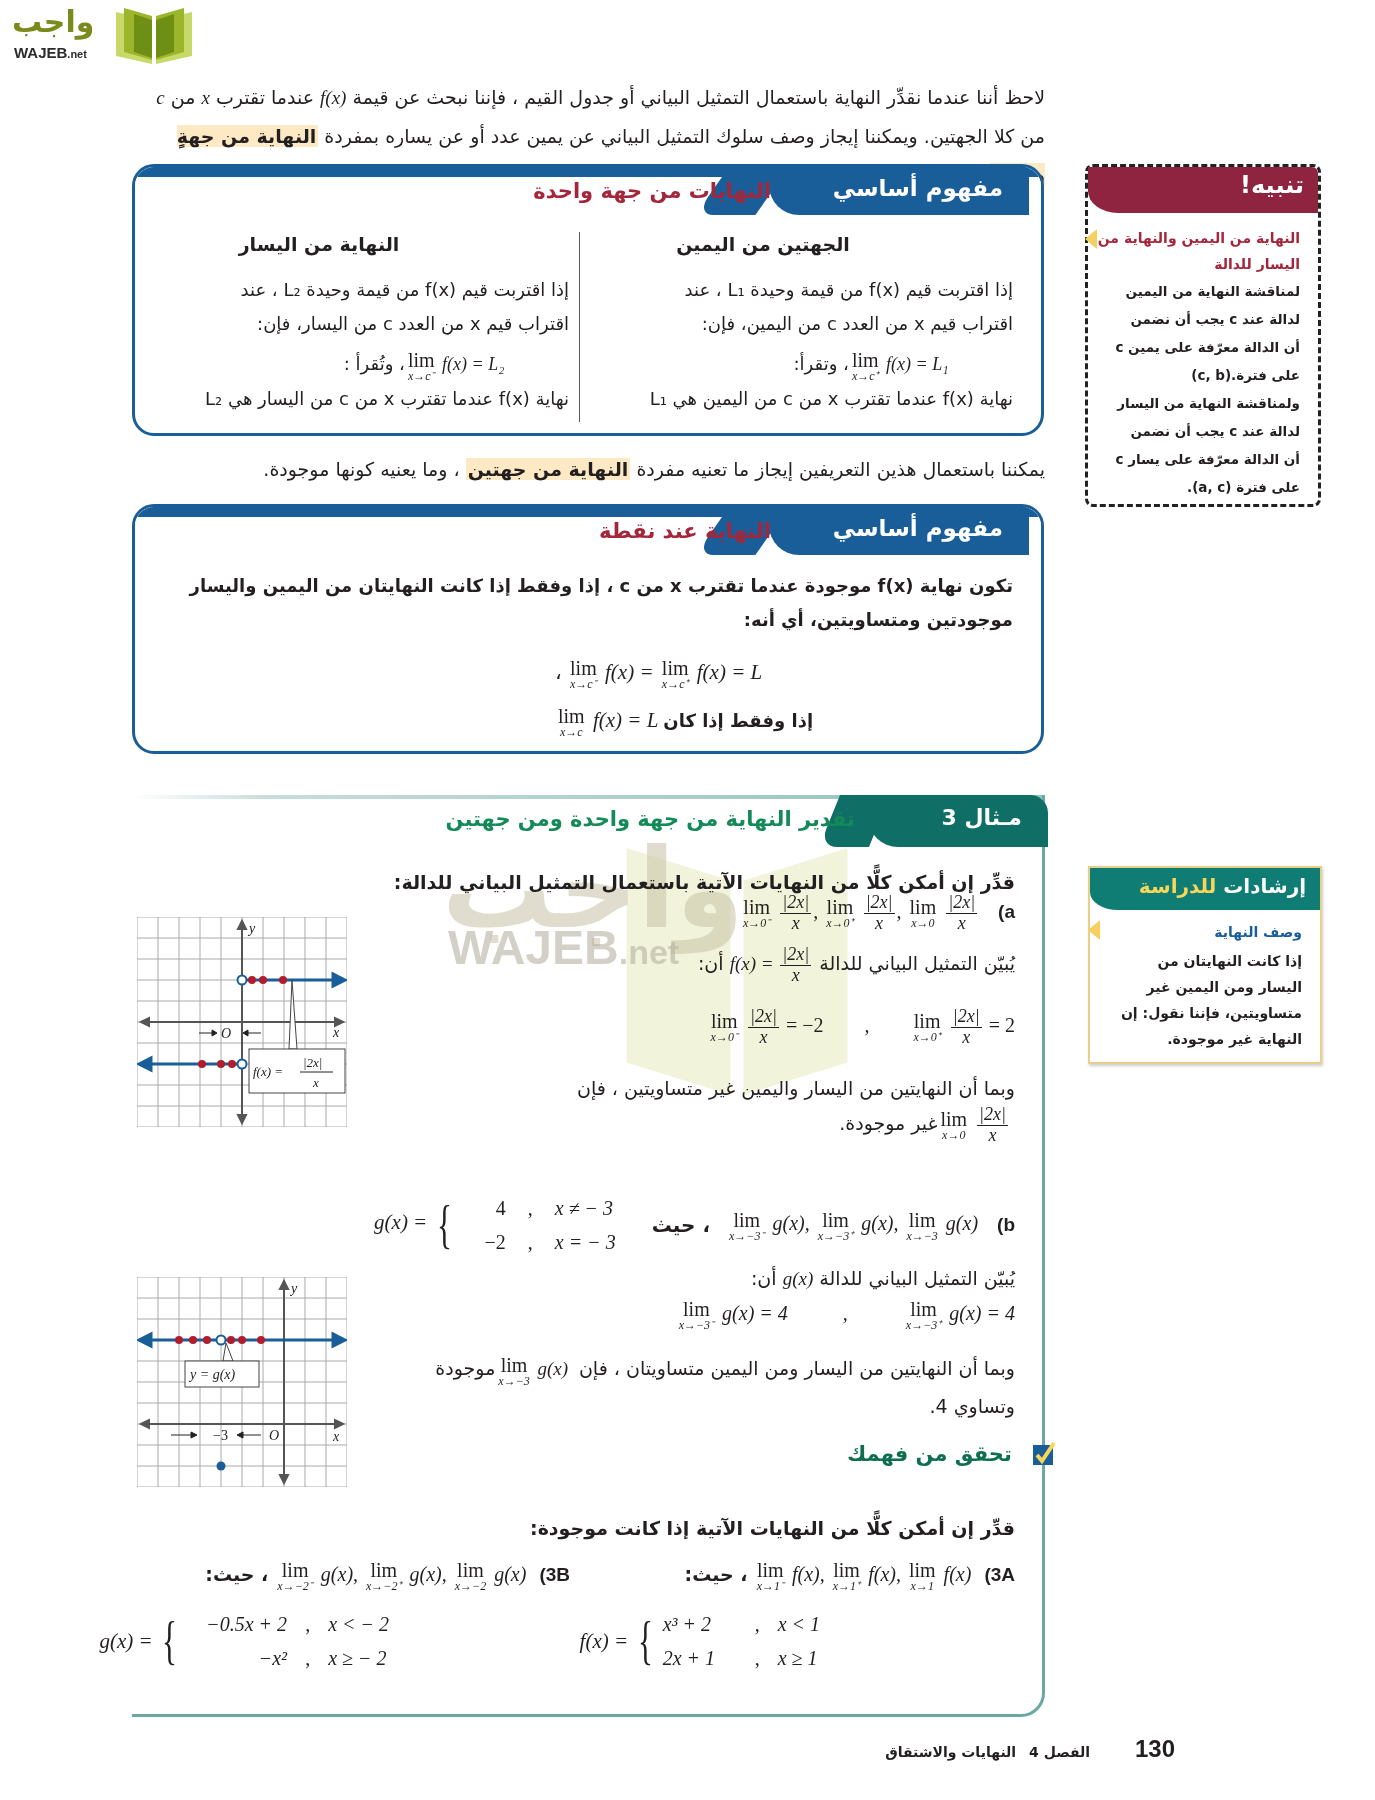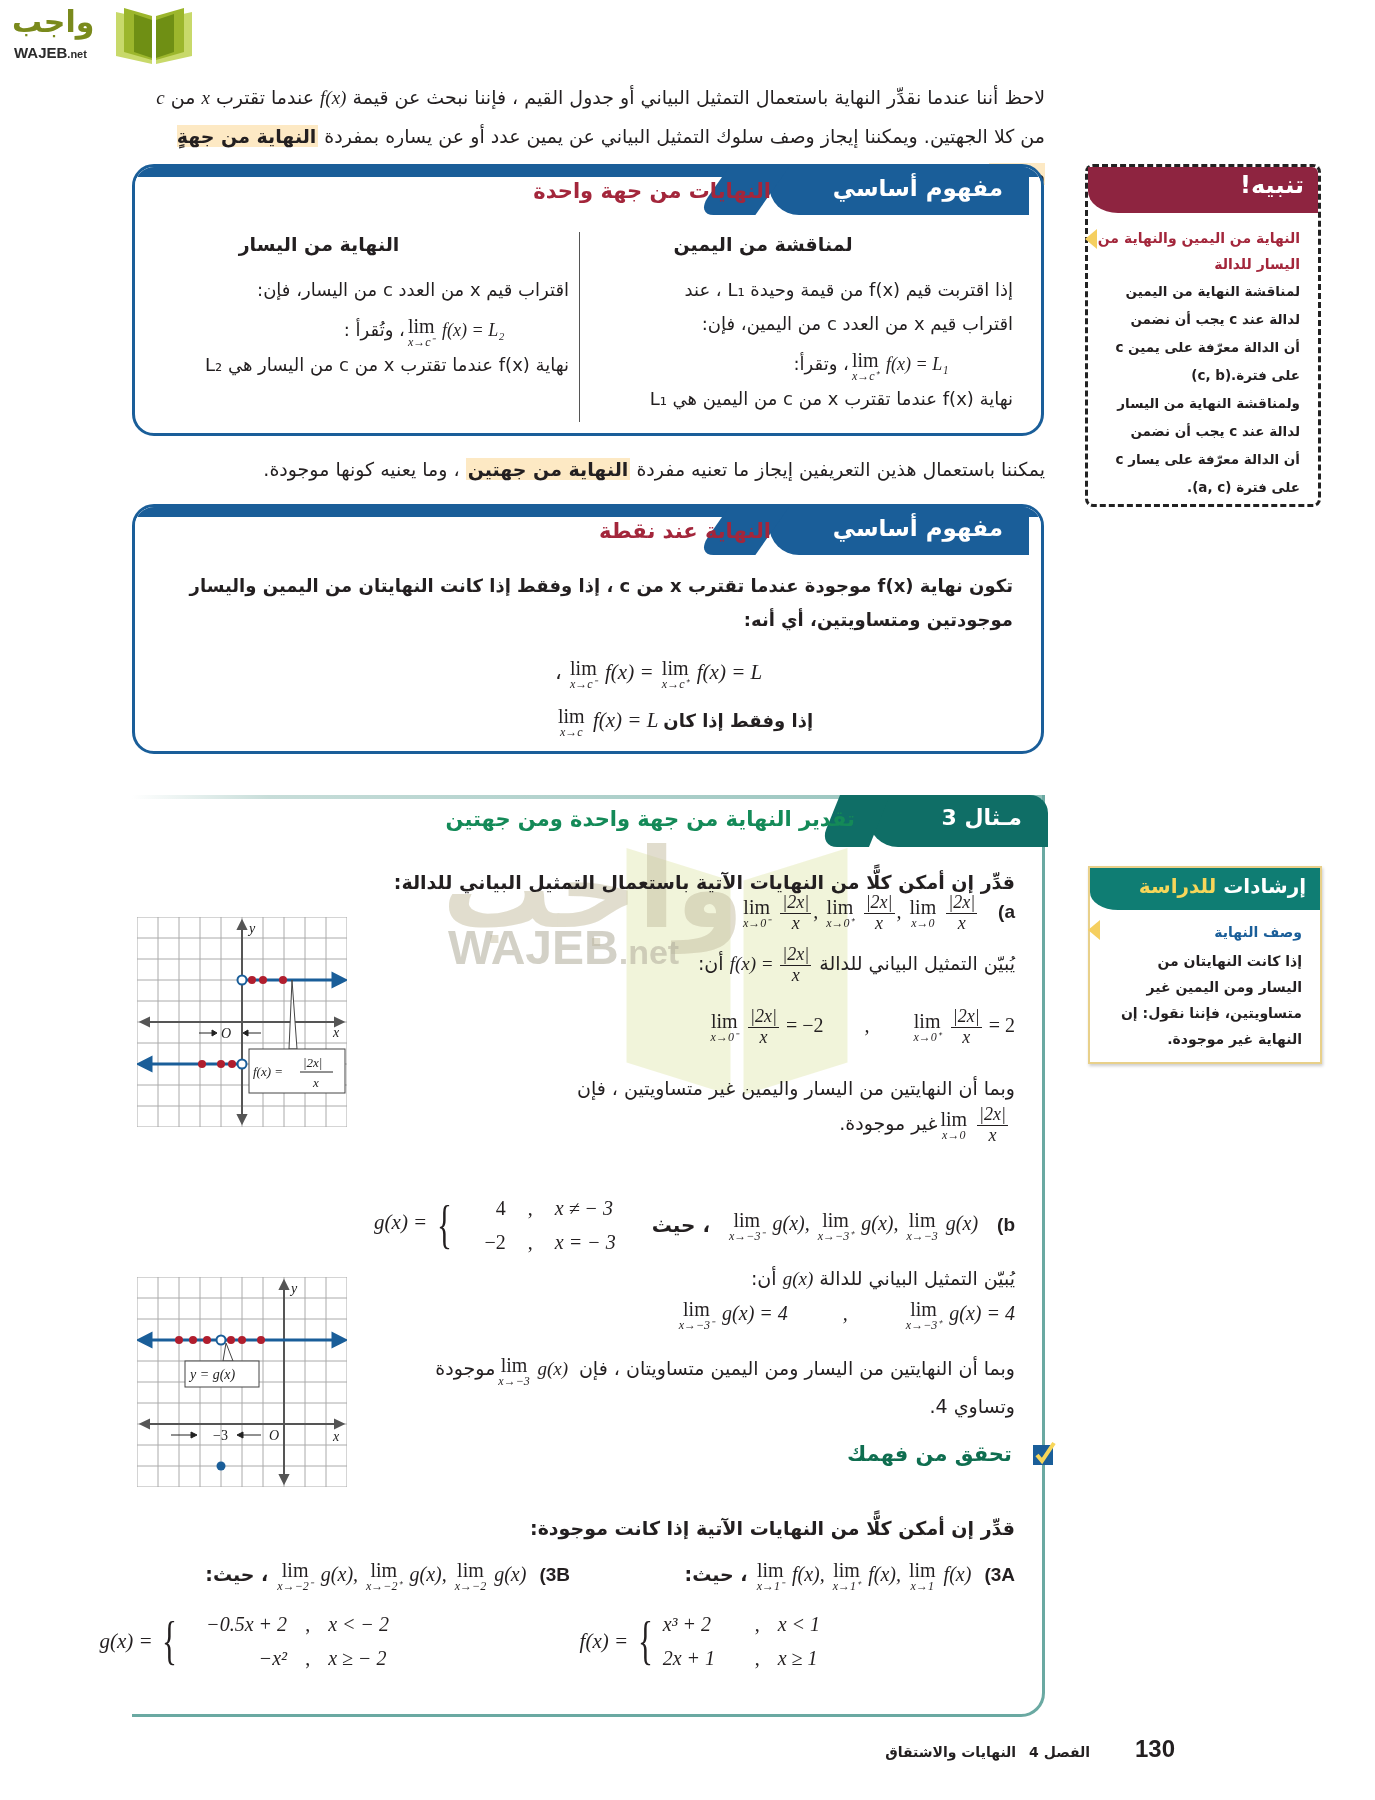--- a/index.html
+++ b/index.html
@@ -118,35 +118,36 @@
   </div>
 </div>
 
 <div class="abs kbox box1">
   <div class="kbox-head">
     <div class="kbox-topbar"></div>
     <div class="kbox-tab rtl"><span>مفهوم أساسي</span></div>
     <div class="kbox-title rtl">النهايات من جهة واحدة</div>
   </div>
   <div class="col col-right rtl">
-    <h3>لمناقشة من اليمين</h3>
+    <h3>الجهتين من اليمين</h3>
     <div>إذا اقتربت قيم f(x) من قيمة وحيدة L₁ ، عند</div>
     <div>اقتراب قيم x من العدد c من اليمين، فإن:</div>
     <div style="padding-right:60px; margin-top:6px;">
       <span class="math">
         <span class="lim"><span class="l">lim</span><span class="s">x→c⁺</span></span>
         <span>f(x) = L₁</span>
       </span>
       <span>، وتقرأ:</span>
     </div>
     <div>نهاية f(x) عندما تقترب x من c من اليمين هي L₁</div>
   </div>
   <div class="col-divider"></div>
   <div class="col col-left rtl">
     <h3>النهاية من اليسار</h3>
+    <div>إذا اقتربت قيم f(x) من قيمة وحيدة L₂ ، عند</div>
     <div>اقتراب قيم x من العدد c من اليسار، فإن:</div>
     <div style="padding-right:60px; margin-top:6px;">
       <span class="math">
         <span class="lim"><span class="l">lim</span><span class="s">x→c⁻</span></span>
         <span>f(x) = L₂</span>
       </span>
       <span>، وتُقرأ :</span>
     </div>
     <div>نهاية f(x) عندما تقترب x من c من اليسار هي L₂</div>
   </div>

